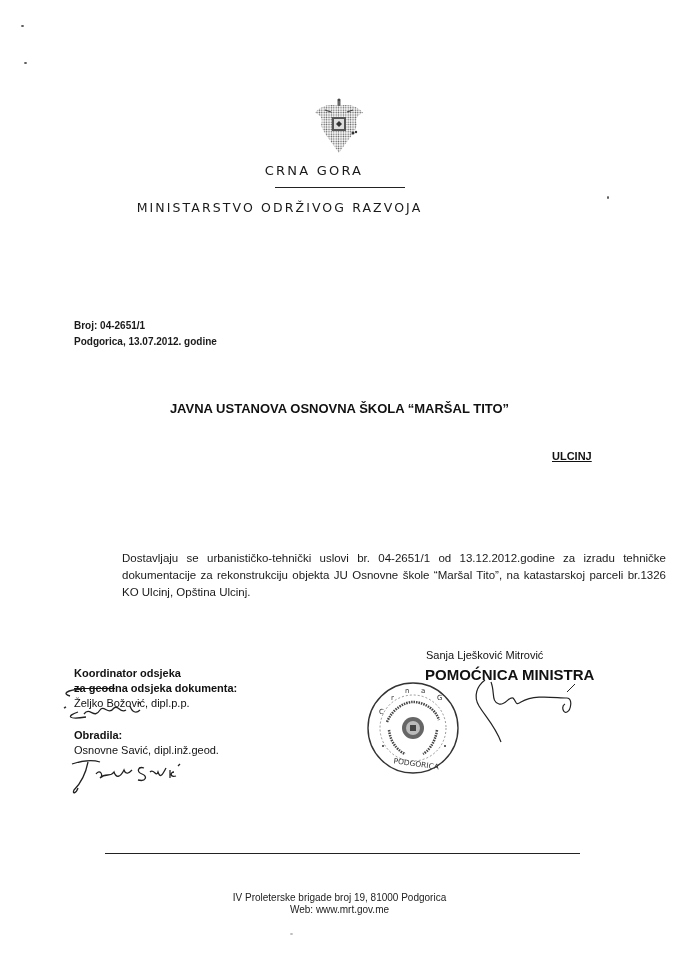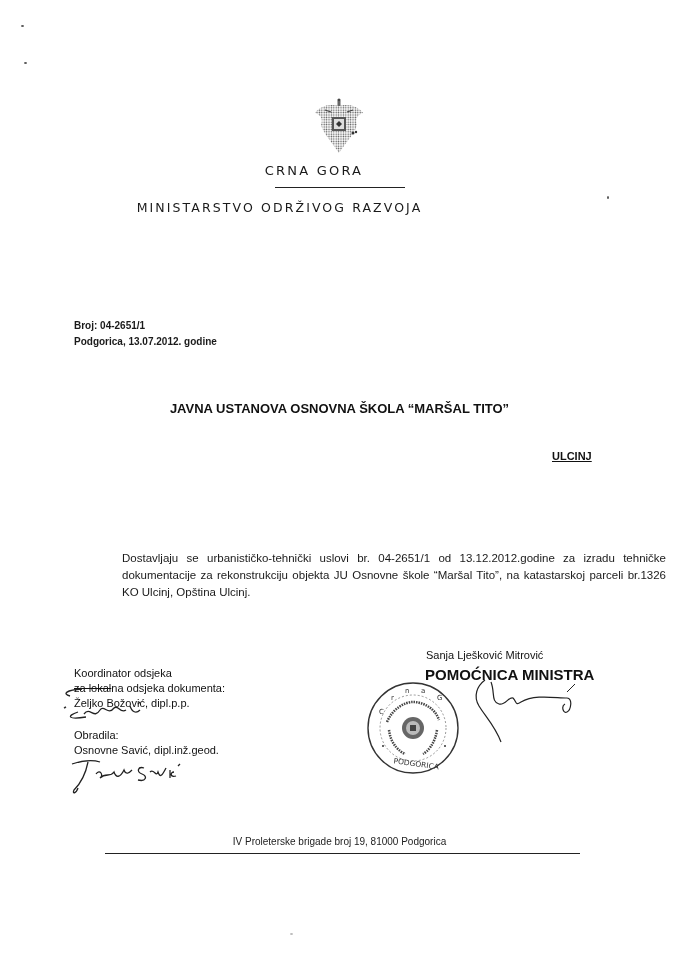--- a/index.html
+++ b/index.html
@@ -33,33 +33,33 @@
       left: 552px; top: 450px; font-size: 11px; font-weight: bold; text-decoration: underline; color: #111;
     }
 
     .body-text {
       left: 74px; top: 550px; width: 544px; font-size: 11.5px; line-height: 17px;
       text-align: justify; color: #1a1a1a; margin-left: 48px;
     }
 
     
     .sig-left { left: 74px; top: 666px; font-size: 11px; line-height: 15px; color: #111; }
-    .sig-left .b { font-weight: normal; }
+    .sig-left .b { font-weight: bold; }
     .strike { text-decoration: line-through; }
 
     
     .sig-right-title { left: 425px; top: 666px; font-size: 15px; font-weight: bold; color: #111; }
     .sig-right-name { left: 426px; top: 649px; font-size: 11px; color: #111; }
     .stamp { left: 365px; top: 680px; width: 96px; height: 96px; }
     .scribble { position: absolute; }
 
     
     .footer-rule { left: 105px; top: 853px; width: 475px; height: 0; border-top: 1.5px solid #222; }
     .footer {
-      left: 0; width: 679px; top: 836px; text-align: center;
+      left: 0; width: 679px; top: 892px; text-align: center;
       font-size: 10px; line-height: 11.5px; color: #222;
     }
   </style>
 </head>
 <body>
 
 <div class="speck" style="left:21px;top:25px;width:3px;height:2px;"></div>
 <div class="speck" style="left:24px;top:62px;width:3px;height:2px;"></div>
 <div class="speck" style="left:607px;top:196px;width:2px;height:3px;"></div>
 
@@ -91,21 +91,21 @@
   <div>Podgorica,  13.07.2012. godine</div>
 </div>
 
 <div class="abs recipient">JAVNA USTANOVA OSNOVNA ŠKOLA “MARŠAL TITO”</div>
 <div class="abs city">ULCINJ</div>
 
 <div class="abs body-text">Dostavljaju se urbanističko-tehnički uslovi br. 04-2651/1 od 13.12.2012.godine za izradu tehničke dokumentacije za rekonstrukciju objekta JU Osnovne škole “Maršal Tito”, na katastarskoj parceli br.1326 KO Ulcinj, Opština Ulcinj.</div>
 
 <div class="abs sig-left">
   <div class="b">Koordinator odsjeka</div>
-  <div class="b"><span class="strike">za lokal</span><span>na odsjeka dokumenta:</span></div>
+  <div class="b"><span class="strike">za geod</span><span>na odsjeka dokumenta:</span></div>
   <div>Željko Božović, dipl.p.p.</div>
   <div style="height:17px;"></div>
   <div class="b">Obradila:</div>
   <div>Osnovne Savić, dipl.inž.geod.</div>
 </div>
 
 <svg class="scribble" style="left:56px;top:680px;" width="110" height="50" viewBox="0 0 110 50">
   <path d="M26 9 C10 10 6 14 14 16" stroke="#222" stroke-width="1.3" fill="none"></path>
   <path d="M22 32 C10 36 12 40 30 37 M28 34 C34 26 38 40 44 30 C48 24 52 36 58 28 C62 24 64 34 70 30 M74 26 C76 32 80 34 84 30 M82 24 L84 22" stroke="#222" stroke-width="1.3" fill="none"></path>
   <path d="M8 28 L10 27" stroke="#333" stroke-width="1.5"></path>
@@ -138,15 +138,16 @@
 </svg>
 <svg class="scribble" style="left:455px;top:676px;" width="140" height="70" viewBox="0 0 140 70">
   <path d="M30 4 C22 10 18 20 24 30 C30 40 40 50 46 66" stroke="#222" stroke-width="1.2" fill="none"></path>
   <path d="M36 6 C40 16 36 26 44 28 C50 30 54 20 58 22 C62 26 60 30 66 26 C80 18 100 22 112 22 C118 22 116 34 112 36 C108 38 106 30 110 28" stroke="#222" stroke-width="1.2" fill="none"></path>
   <path d="M120 8 L112 16" stroke="#222" stroke-width="1" fill="none"></path>
 </svg>
 
 <div class="abs footer-rule"></div>
 <div class="abs footer">
   <div>IV Proleterske brigade broj 19, 81000 Podgorica</div>
+  <div>Web: www.mrt.gov.me</div>
 </div>
 
 <div class="speck" style="left:290px;top:933px;width:3px;height:2px;background:#bbb;"></div>
 
 </body></html>

